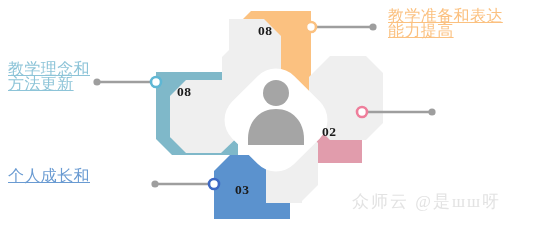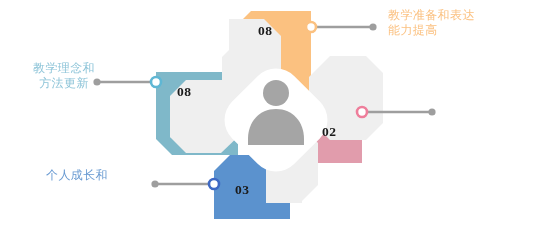--- a/index.html
+++ b/index.html
@@ -21,28 +21,29 @@
   }
   .layer {
     position: absolute;
     left: 0;
     top: 0;
     width: 552px;
     height: 219px;
   }
   .label {
     position: absolute;
-    font-size: 12px;
+    font-size: 16px;
     line-height: 15px;
     font-weight: 400;
     white-space: pre-line;
     letter-spacing: 0.4px;
+    text-decoration: underline;
   }
   .label-right { text-align: left; }
-  .label-left  { text-align: center; }
+  .label-left  { text-align: left; }
 
   #label-01 { left: 388px; top: 8px;  color: #FBC180; }
   #label-02 { left: 446px; top: 94px; color: #E98299; }
   #label-04 { left: 8px;   top: 61px; width: 112px; color: #8DC4D8; }
   #label-03 { left: 8px;   top: 168px; width: 138px; color: #6A9BD2; }
 
   .num {
     position: absolute;
     font-family: "Liberation Serif", "DejaVu Serif", serif;
     font-size: 13.5px;
@@ -138,14 +139,15 @@
   <span class="num" id="num-02">02</span>
   <span class="num" id="num-03">03</span>
   <span class="num" id="num-04">08</span>
 
   <div class="label label-right" id="label-01">教学准备和表达
 能力提高</div>
   <div class="label label-left" id="label-03">个人成长和</div>
   <div class="label label-left" id="label-04">教学理念和
 方法更新</div>
 
+  <div id="watermark">众师云 @是шш呀</div>
 
 </div>
 
 </body></html>

